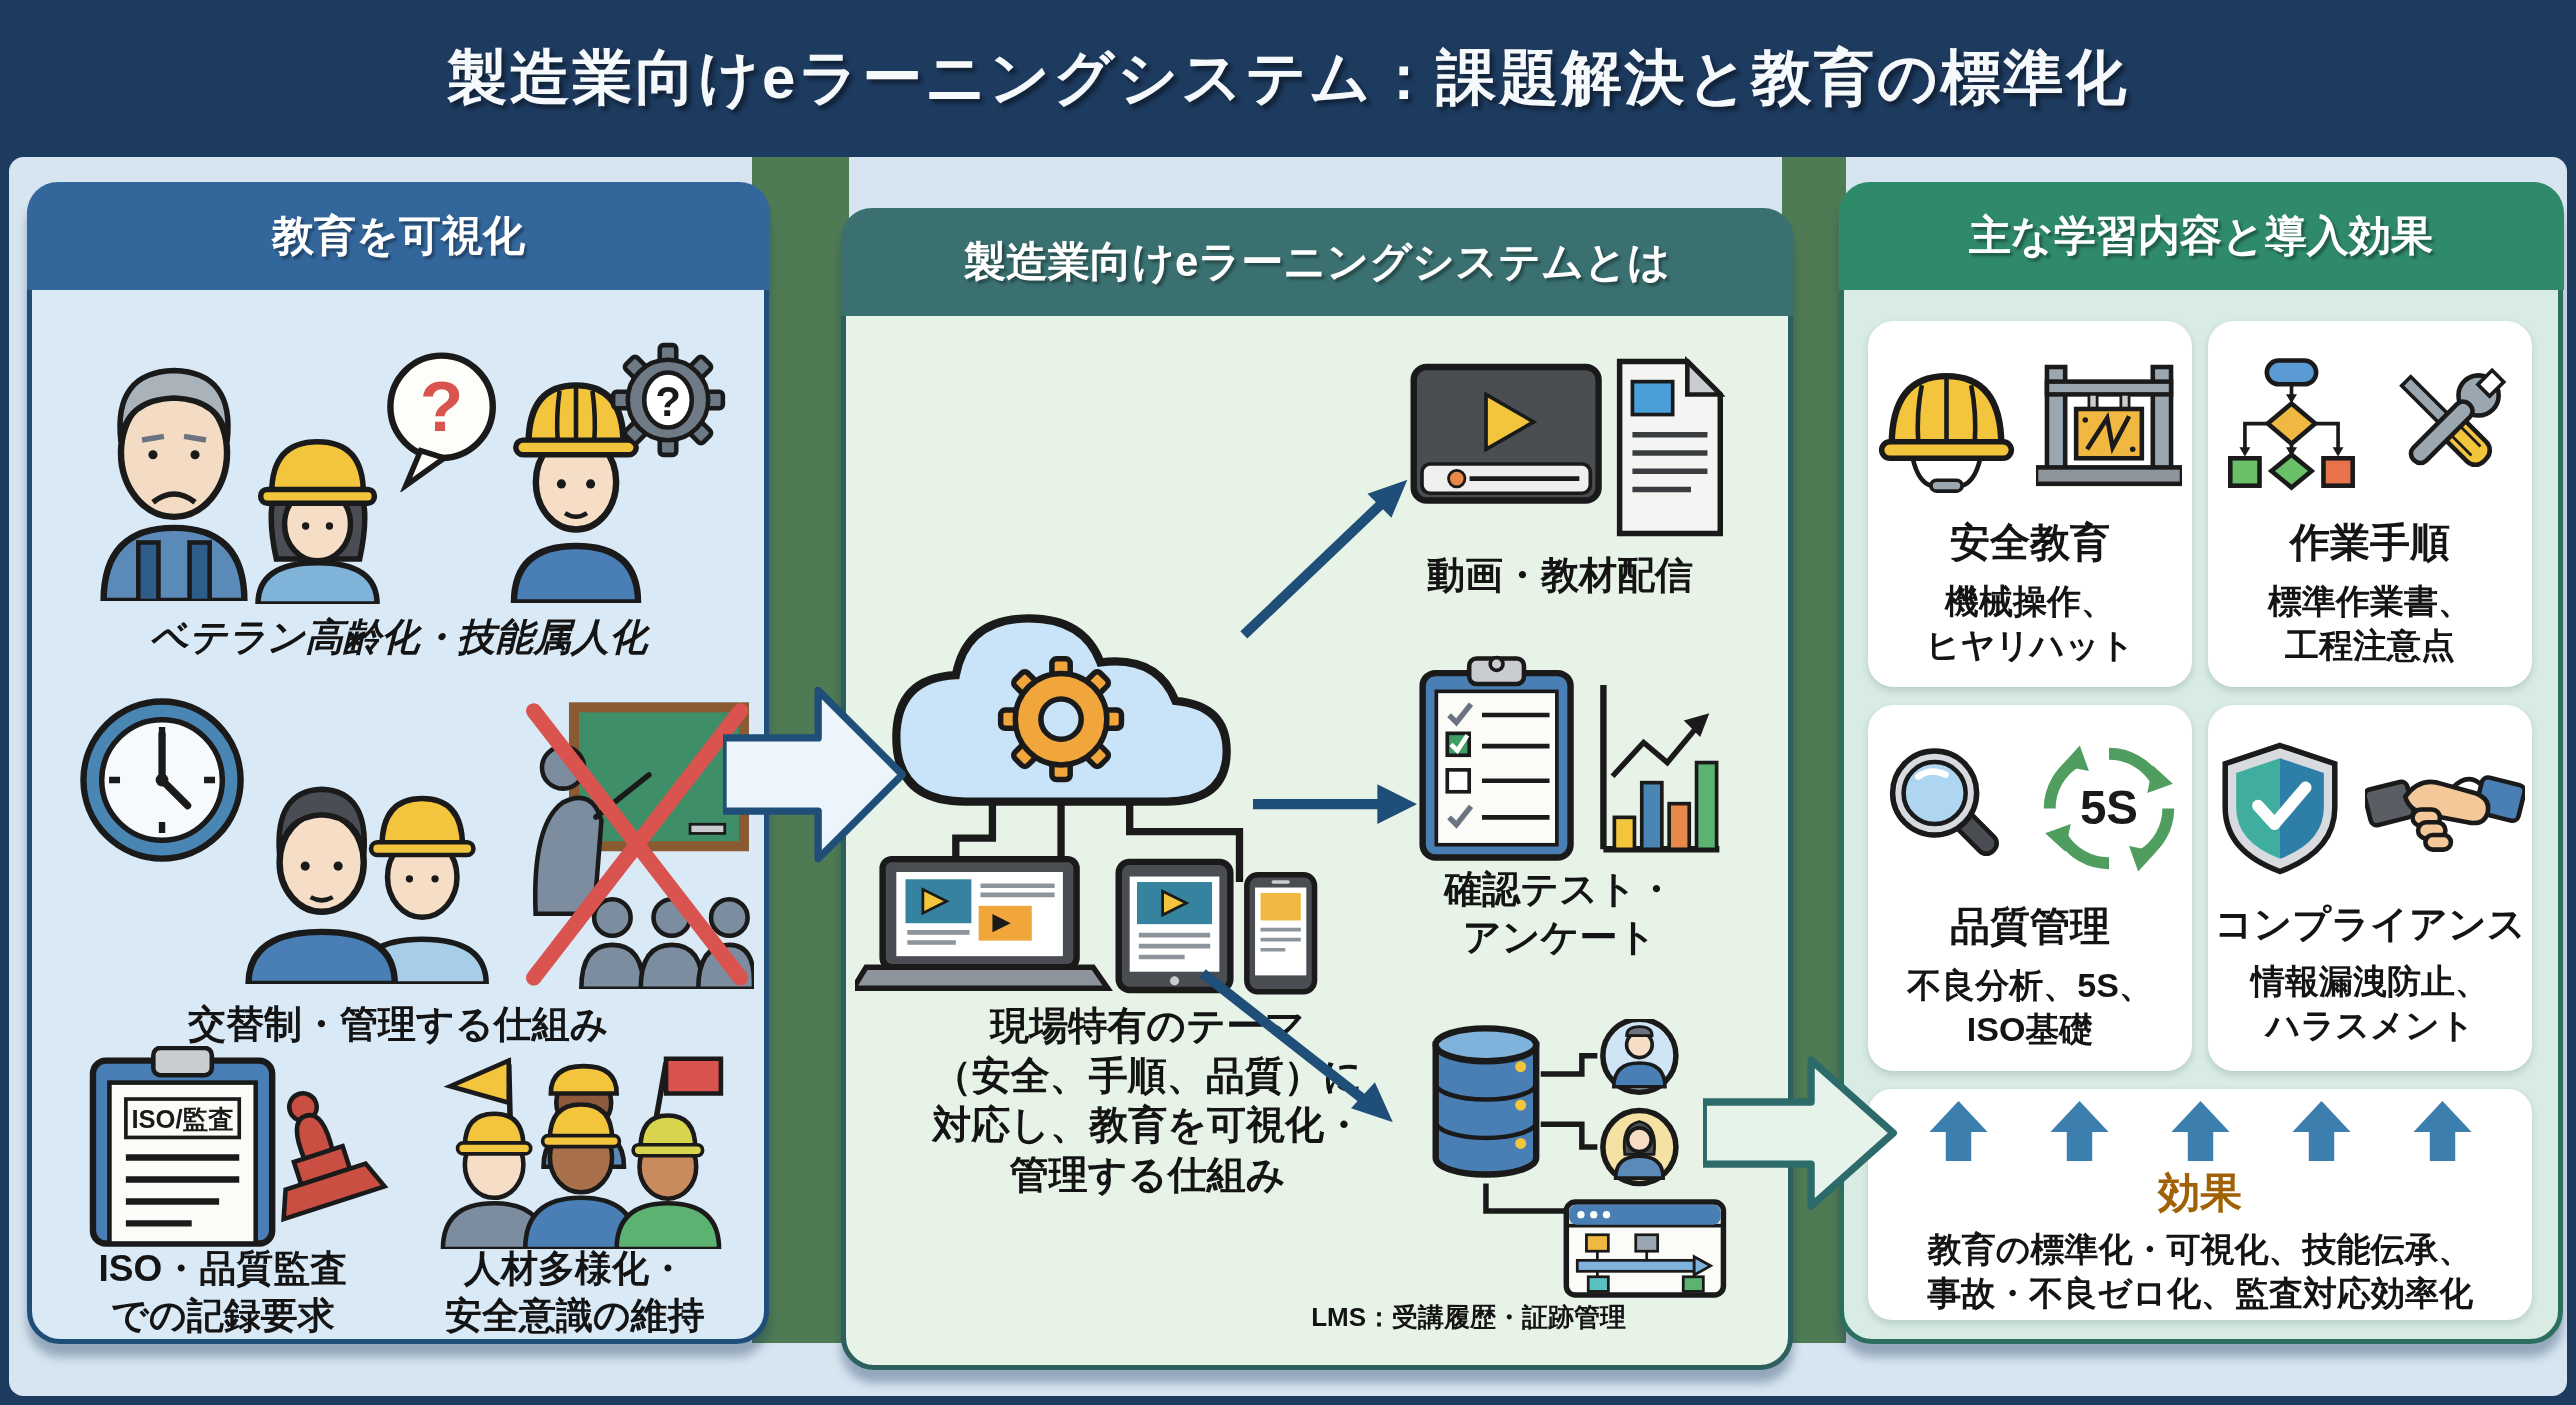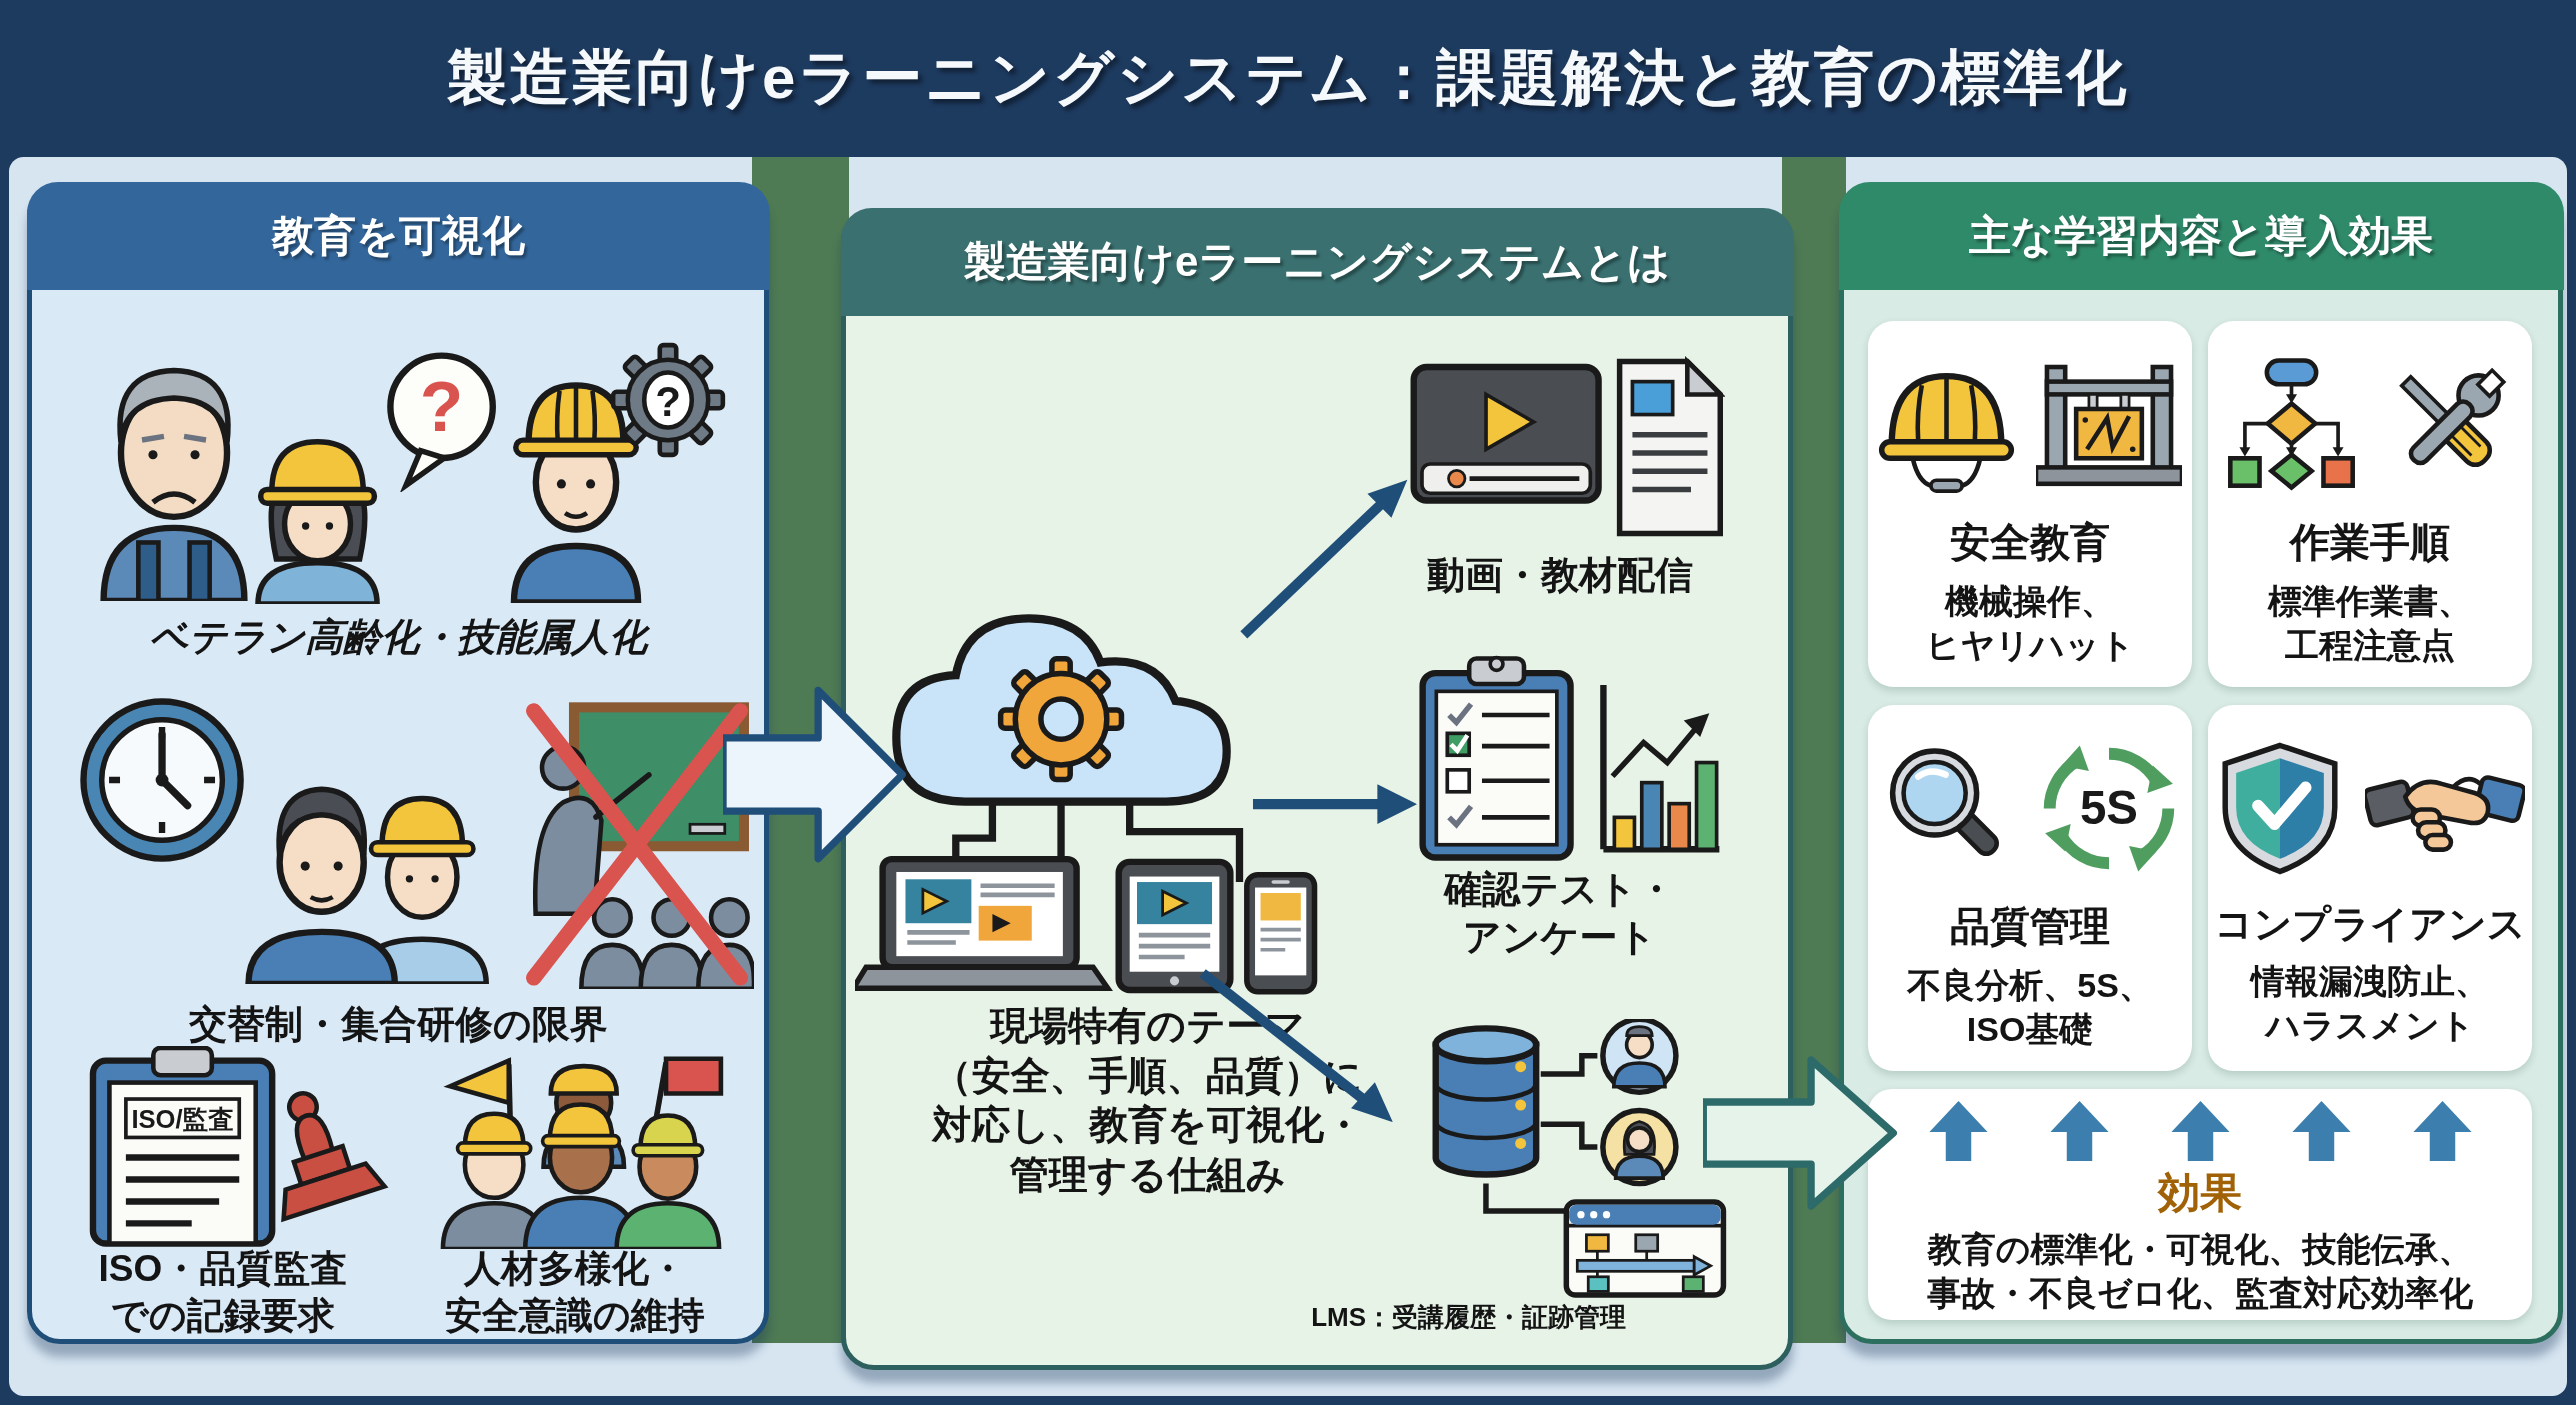--- a/index.html
+++ b/index.html
@@ -156,21 +156,21 @@
             <circle cx="100" cy="252" r="20"></circle>
               <path d="M66 330 Q66 282 100 282 Q134 282 134 330 Z"></path>
             <circle cx="165" cy="252" r="20"></circle>
               <path d="M131 330 Q131 282 165 282 Q199 282 199 330 Z"></path>
             <circle cx="228" cy="252" r="20"></circle>
               <path d="M194 330 Q194 282 228 282 Q255 282 255 322 L255 330 L194 330 Z"></path>
           </g>
           <path d="M14 26 L240 318 M240 26 L14 318" stroke="#d9534f" stroke-width="17" stroke-linecap="round"></path>
         </svg>
       </div>
-      <div class="lbl" style="left:0;top:812px;width:100%;font-size:38px;">交替制・集合研修の限界</div>
+      <div class="lbl" style="left:0;top:812px;width:100%;font-size:38px;">交替制・管理する仕組み</div>
 
       <div class="icon-row" style="left:0;top:858px;width:636px;height:203px;">
         <svg style="left:50px;top:0;" width="320" height="203" viewBox="0 0 350 222">
           <rect x="12" y="16" width="196" height="200" rx="14" fill="#4a7fb5" stroke="#1a1a1a" stroke-width="7"></rect>
           <rect x="30" y="40" width="160" height="176" fill="#fbfbf8" stroke="#1a1a1a" stroke-width="5"></rect>
           <rect x="78" y="2" width="64" height="30" rx="8" fill="#c9ccd1" stroke="#1a1a1a" stroke-width="5"></rect>
           <rect x="48" y="58" width="124" height="42" fill="none" stroke="#1a1a1a" stroke-width="4"></rect>
           <text x="110" y="90" font-size="28" font-weight="bold" fill="#1a1a1a" text-anchor="middle">ISO/監査</text>
           <path d="M48 122 H172 M48 146 H172 M48 170 H150 M48 194 H120" stroke="#1a1a1a" stroke-width="7"></path>
           <g transform="rotate(-18 272 160)">

